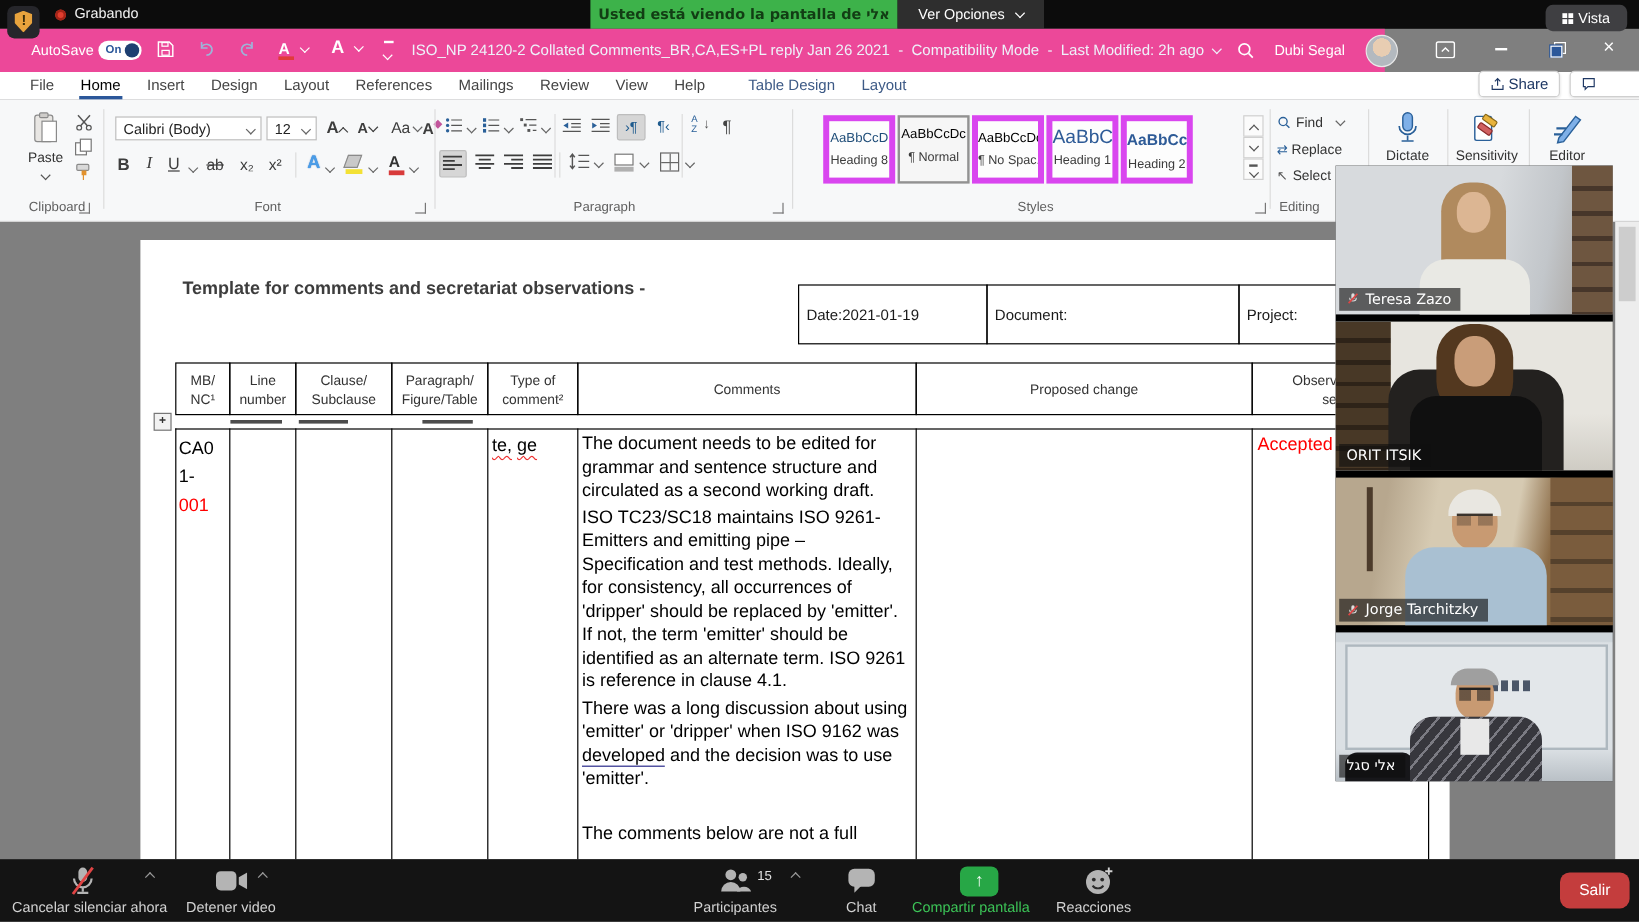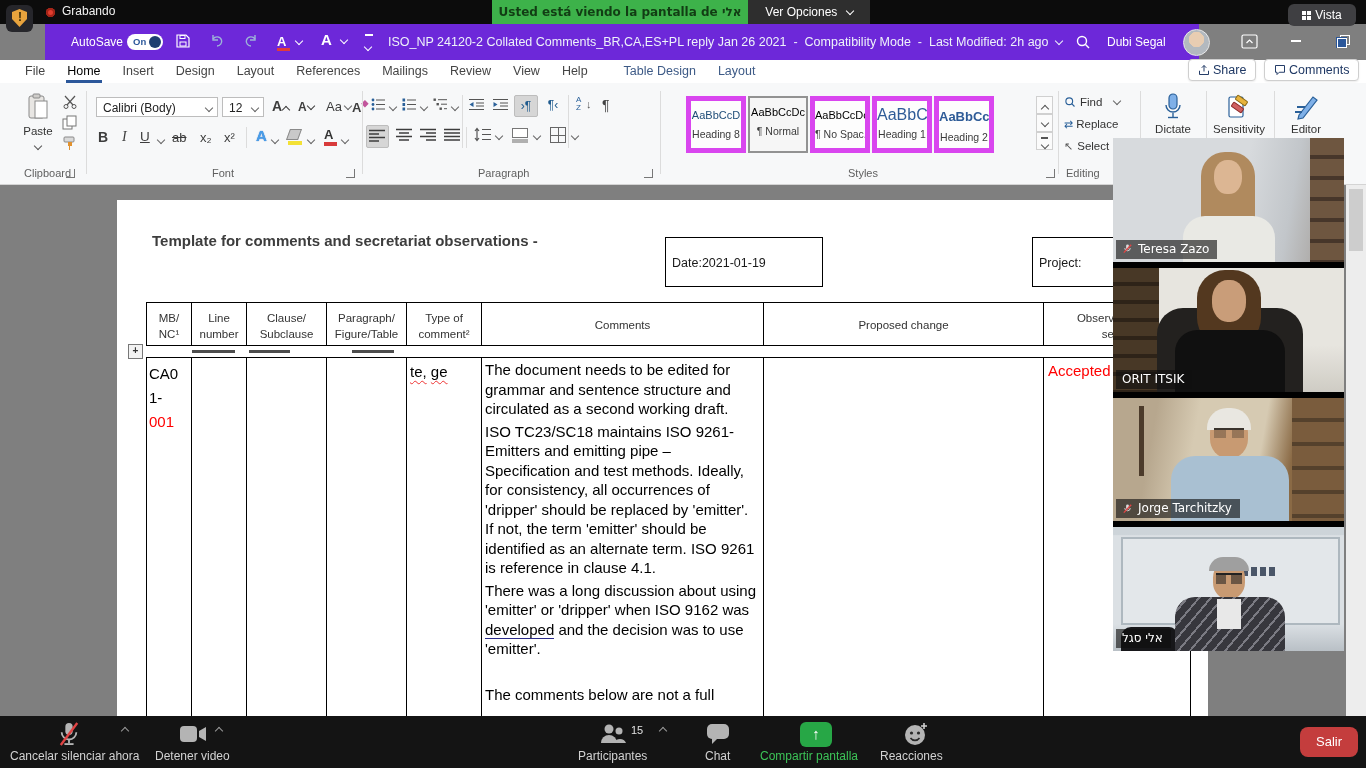--- a/index.html
+++ b/index.html
@@ -21,21 +21,21 @@
   .vista-btn{left:1288px;top:4px;width:68px;height:22px;background:#3f3f42;border-radius:6px;color:#fff;
              font-size:12px;line-height:22px;text-align:center;z-index:9;}
   .grid-ico{display:inline-block;width:9px;height:9px;margin-right:4px;vertical-align:-1px;
             background:linear-gradient(#fff,#fff) 0 0/4px 4px no-repeat,linear-gradient(#fff,#fff) 5px 0/4px 4px no-repeat,
                        linear-gradient(#fff,#fff) 0 5px/4px 4px no-repeat,linear-gradient(#fff,#fff) 5px 5px/4px 4px no-repeat;}
   .cv{display:inline-block;width:5px;height:5px;border-right:1.4px solid currentColor;border-bottom:1.4px solid currentColor;
       transform:rotate(45deg);vertical-align:2px;}
   .cu{display:inline-block;width:5px;height:5px;border-right:1.4px solid currentColor;border-bottom:1.4px solid currentColor;
       transform:rotate(-135deg);vertical-align:-2px;}
   
-  .title-bar{left:0;top:24px;width:1154px;height:36px;background:#6d28d9;color:#fff;margin-left:45px;}
+  .title-bar{left:0;top:24px;width:1154px;height:36px;background:#ec4899;color:#fff;}
   .tb-txt{font-size:12px;color:#fff;}
   .autosave{left:26px;top:11px;}
   .pill{left:82px;top:10px;width:36px;height:16px;background:#fff;border-radius:9px;}
   .pill span{position:absolute;left:6px;top:2px;font-size:9.5px;color:#2b579a;font-weight:bold;}
   .pill i{position:absolute;right:2px;top:2px;width:12px;height:12px;border-radius:50%;background:#1e3f71;}
   .qat-ico{top:9px;color:#fff;}
   .grayed{color:#9db4d8;}
   .fontcolor-A{font-weight:bold;font-size:13px;line-height:13px;}
   .red-bar{position:absolute;left:0;top:14px;width:13px;height:3px;background:#e03b3b;}
   .t-title{left:300px;top:11px;width:760px;text-align:center;font-size:12.5px;color:#eef2fa;white-space:nowrap;}
@@ -49,21 +49,21 @@
           border:1.5px solid #e8e8e8;}
   
   .tabs-row{left:0;top:60px;width:1366px;height:23px;background:#fff;}
   .tabs{display:flex;align-items:center;height:23px;padding-left:14px;}
   .tab{padding:0 11px;font-size:12.5px;color:#444;position:relative;height:23px;line-height:22px;}
   .tab.active{color:#000;}
   .tab.active::after{content:"";position:absolute;left:10px;right:10px;bottom:0;height:3px;background:#2b579a;}
   .tab.ctx{margin-left:14px;color:#3d5a86;}
   .tab.ctx2{margin-left:0;color:#3d5a86;}
   .top-btn{position:absolute;top:-1px;height:20px;border:1px solid #cfcfcf;border-radius:4px;background:#fff;
-           font-size:12.5px;color:#1f3864;line-height:20px;padding:0 9px;box-shadow:0 1px 2px rgba(0,0,0,.08);}
+           font-size:12.5px;color:#1f3864;line-height:20px;padding:0 9px;box-shadow:0 1px 2px rgba(0,0,0,.08);margin-left:44px;}
   
   .ribbon{left:0;top:83px;width:1366px;height:102px;background:#f7f8f9;border-bottom:1px solid #d4d4d4;box-sizing:border-box;}
   .vsep{position:absolute;top:8px;bottom:10px;width:1px;background:#dcdcdc;}
   .glabel{position:absolute;bottom:5px;font-size:11px;color:#5f5f5f;}
   .dlg{position:absolute;bottom:6px;width:8px;height:8px;border-right:1.4px solid #777;border-bottom:1.4px solid #777;}
   .ric{position:absolute;font-size:13px;color:#3d3d3d;}
   .blueic{color:#1f5b8e;}
   .hl{background:#d6d6d6;border:1px solid #bdbdbd;border-radius:2px;}
   .combo{position:absolute;height:20px;background:#fff;border:1px solid #bdbdbd;font-size:12px;color:#222;
          line-height:20px;padding-left:6px;box-sizing:border-box;}
@@ -486,20 +486,21 @@
   </div>
 
   <div class="abs scrollbar">
     <div class="thumb"></div>
   </div>
 
   <div class="abs page">
     <div class="doc-head">Template for comments and secretariat observations -</div>
 
     <div class="cellb" style="left:548px;top:37px;width:158px;height:50px;line-height:50px;padding-left:6px;">Date:2021-01-19</div>
+    <div class="cellb" style="left:705px;top:37px;width:211px;height:50px;line-height:50px;padding-left:6px;">Document:</div>
     <div class="cellb" style="left:915px;top:37px;width:176px;height:50px;line-height:50px;padding-left:6px;">Project:</div>
 
     <div class="hcell" style="left:29px;top:102px;width:46px;height:44px;">
       <span>MB/</span><br><span>NC¹</span>
     </div>
     <div class="hcell" style="left:74px;top:102px;width:56px;height:44px;">
       <span>Line</span><br><span>number</span>
     </div>
     <div class="hcell" style="left:129px;top:102px;width:81px;height:44px;">
       <span>Clause/</span><br><span>Subclause</span>

